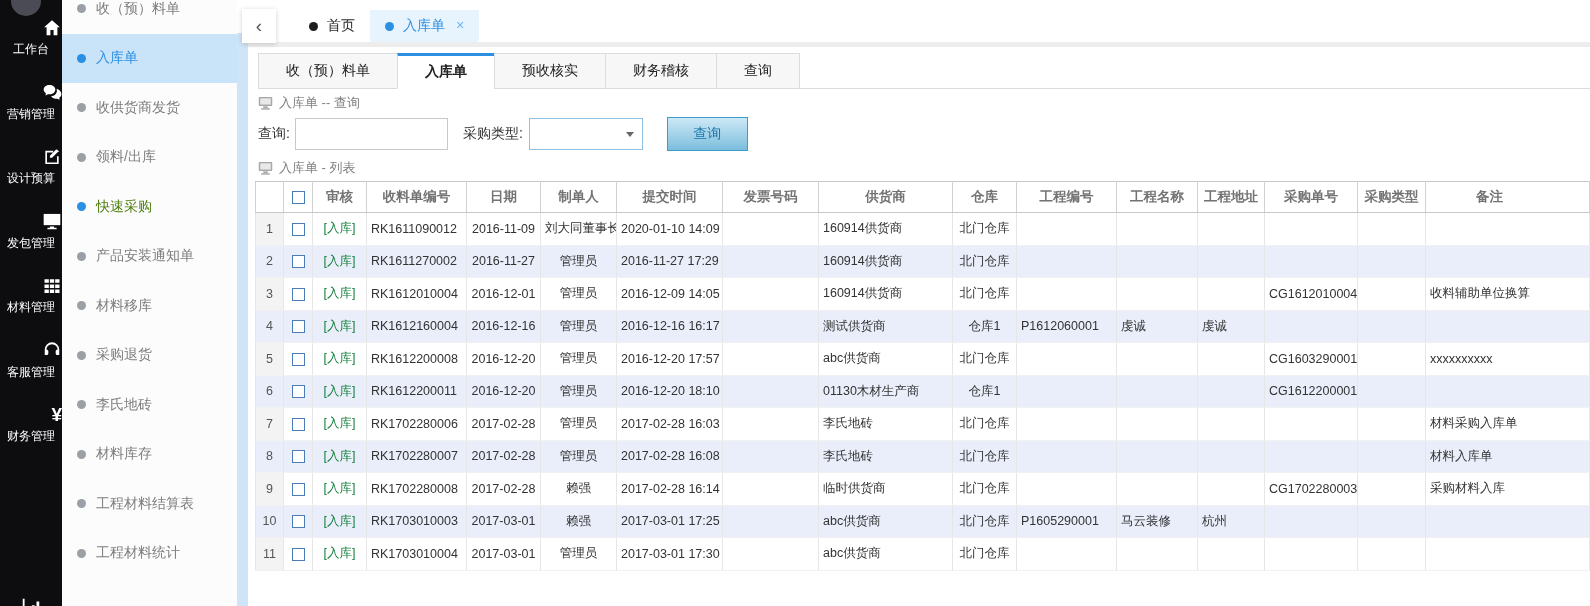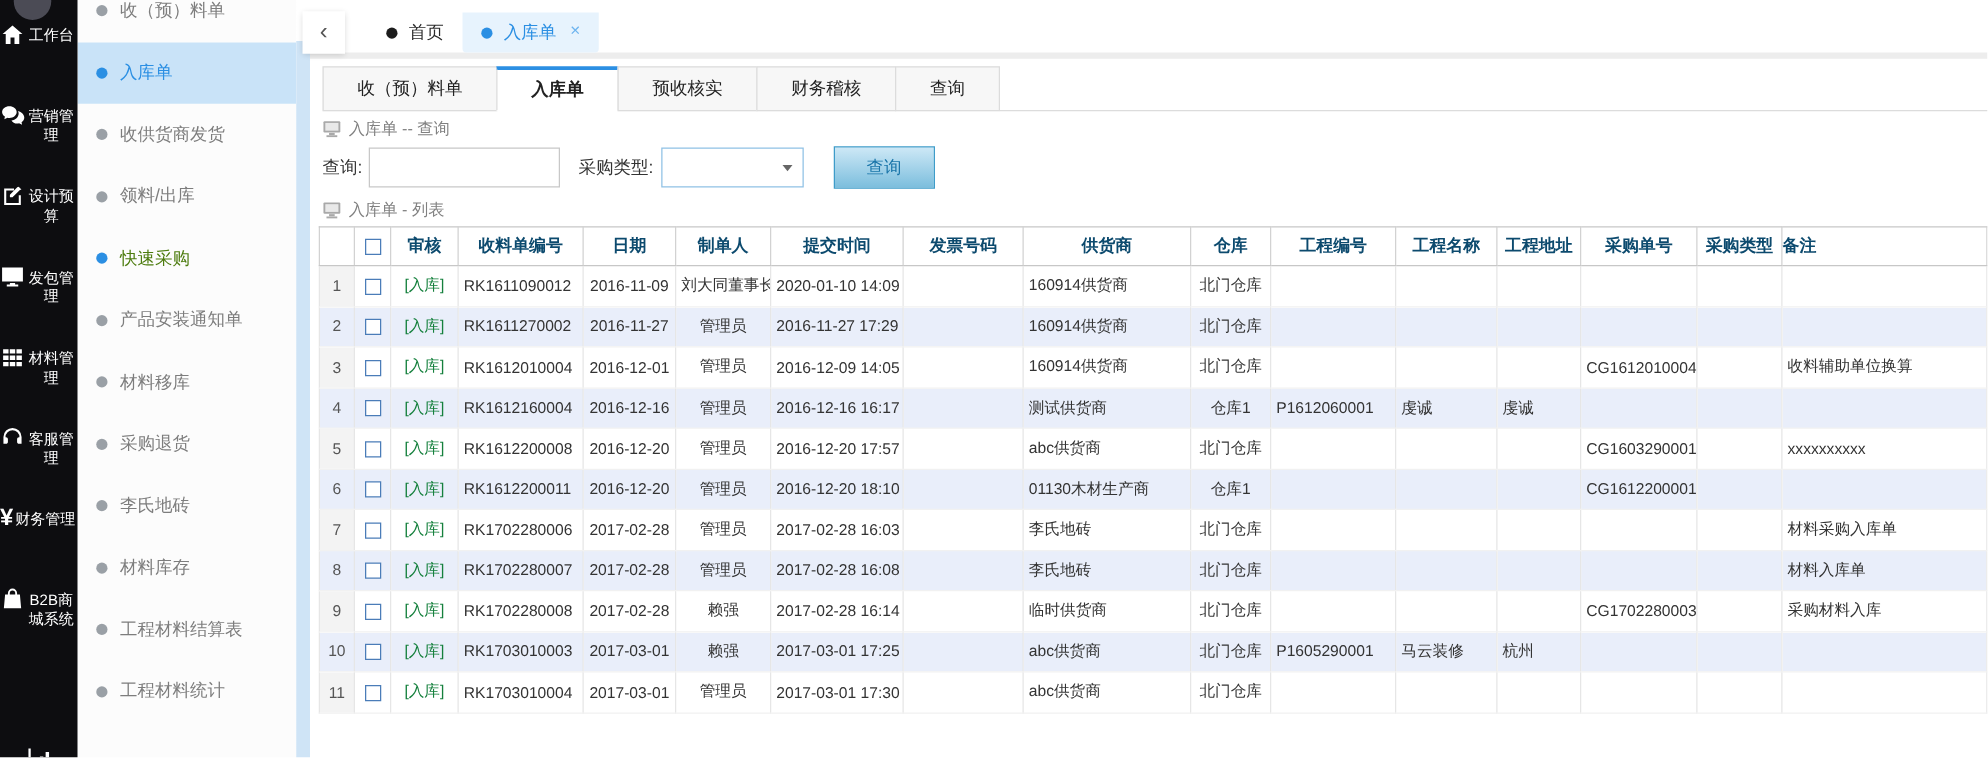--- a/index.html
+++ b/index.html
@@ -4,21 +4,21 @@
 <style>
   * { margin:0; padding:0; box-sizing:border-box; }
   html,body { width:1590px; height:606px; overflow:hidden; background:#fff;
               font-family:"Liberation Sans","DejaVu Sans",sans-serif; }
   .app { display:flex; width:1590px; height:606px; }
 
   
   .sb1 { width:62px; flex-shrink:0; background:#0d0d10; color:#fff; position:relative; overflow:hidden; }
   .sb1-partial-top { position:absolute; top:-14px; left:11px; width:30px; height:30px; border-radius:50%; background:#4b4b55; }
   .sb1 nav { display:flex; flex-direction:column; padding-top:17px; }
-  .p-item { height:64.5px; display:flex; flex-direction:row; align-items:flex-start; cursor:pointer; }
+  .p-item { height:64.5px; display:flex; flex-direction:column; align-items:flex-end; cursor:pointer; }
   .p-icon { height:21px; display:flex; align-items:center; justify-content:center; }
   .p-icon svg { width:20px; height:20px; fill:#fff; }
   .p-label { font-size:12px; line-height:1.3; margin-top:4px; text-align:center; width:62px; }
   .sb1-partial-bottom { position:absolute; bottom:-13px; left:20px; width:22px; height:22px; }
   .sb1-partial-bottom svg { width:22px; height:22px; }
 
   
   .sb2 { width:175px; flex-shrink:0; background:#fcfcfc; overflow:hidden; }
   .sb2 nav { margin-top:-16px; }
   .s-item { height:49.5px; display:flex; align-items:center; padding-left:15px; font-size:14px; color:#7d7d7d; cursor:pointer; white-space:nowrap; }
@@ -64,23 +64,23 @@
   .q-type-label { margin-left:15px; margin-right:6px; }
   .q-select { width:114px; height:32px; border:1px solid #8fc1e5; background:#fff; position:relative; cursor:pointer; }
   .q-select .caret { position:absolute; right:8px; top:13px; width:0; height:0;
     border:4px solid transparent; border-top:5px solid #666; }
   .q-btn { margin-left:24px; width:81px; height:34px; cursor:pointer;
     background:linear-gradient(#cde8f6,#7cbedd); border:1px solid #3e9cc9; color:#1a75a9; font-size:14px; }
 
   
   .grid-wrap { margin-top:2px; }
   table { border-collapse:collapse; table-layout:fixed; width:1335px; font-size:12.5px; color:#333; }
-  th { height:31px; background:#fff; font-size:13.5px; font-weight:bold; color:#0c4a6e;
+  th { height:31px; background:#fff; font-size:13.5px; font-weight:bold; color:#737373;
     border:1px solid #d2d2d2; border-top-color:#c7c7c7; border-bottom-color:#c7c7c7; text-align:center; overflow:hidden; white-space:nowrap; }
-  th:last-child { text-align:left; padding-right:36px; }
+  th:last-child { text-align:center; padding-right:36px; }
   td { height:32.5px; border-left:1px solid #e6e6e6; border-right:1px solid #e6e6e6; border-bottom:1px solid #f1f1f1;
     overflow:hidden; white-space:nowrap; padding:0 4px; }
   tr.stripe td { background:#e9eefa; }
   td.rownum { background:#f3f3f3; color:#555; text-align:center; padding:0; }
   tr.stripe td.rownum { background:#e9eefa; }
   td.c { text-align:center; }
   .checkbox { display:inline-block; width:13px; height:13px; border:1px solid #4a7cb8; background:#fff; vertical-align:middle; cursor:pointer; }
   .audit-link { color:#15803d; cursor:pointer; }
 </style>
 </head>
@@ -140,28 +140,20 @@
               <path d="M12 2.8A8.7 8.7 0 0 0 3.3 11.5V18h2.5c1 0 1.8-.8 1.8-1.8v-2.7c0-1-.8-1.8-1.8-1.8h-.5a6.7 6.7 0 0 1 13.4 0h-.5c-1 0-1.8.8-1.8 1.8v2.7c0 1 .8 1.8 1.8 1.8h2.5v-6.5A8.7 8.7 0 0 0 12 2.8z"></path>
             </svg>
           </span>
           <span class="p-label">客服管理</span>
         </div>
         <div class="p-item">
           <span class="p-icon">
             <span style="font-size:19px;font-weight:bold;line-height:20px;color:#fff">¥</span>
           </span>
           <span class="p-label">财务管理</span>
-        </div>
-        <div class="p-item">
-          <span class="p-icon">
-            <svg viewBox="0 0 24 24">
-              <path fill-rule="evenodd" d="M7.6 8V6.6a4.4 4.4 0 0 1 8.8 0V8h2.7l1.2 13H3.7L4.9 8zm1.8 0h5.2V6.6a2.6 2.6 0 0 0-5.2 0z"></path>
-            </svg>
-          </span>
-          <span class="p-label">B2B商城系统</span>
         </div>
       </nav>
     <div class="sb1-partial-bottom">
       <svg viewBox="0 0 24 24">
           <path d="M3 2v19h18v-2H5V2z" fill="#fff"></path>
           <path d="M8 13h3v6H8zM13 9h3v10h-3zM18 5h3v14h-3z" fill="#fff"></path>
         </svg>
     </div>
   </aside>
 

